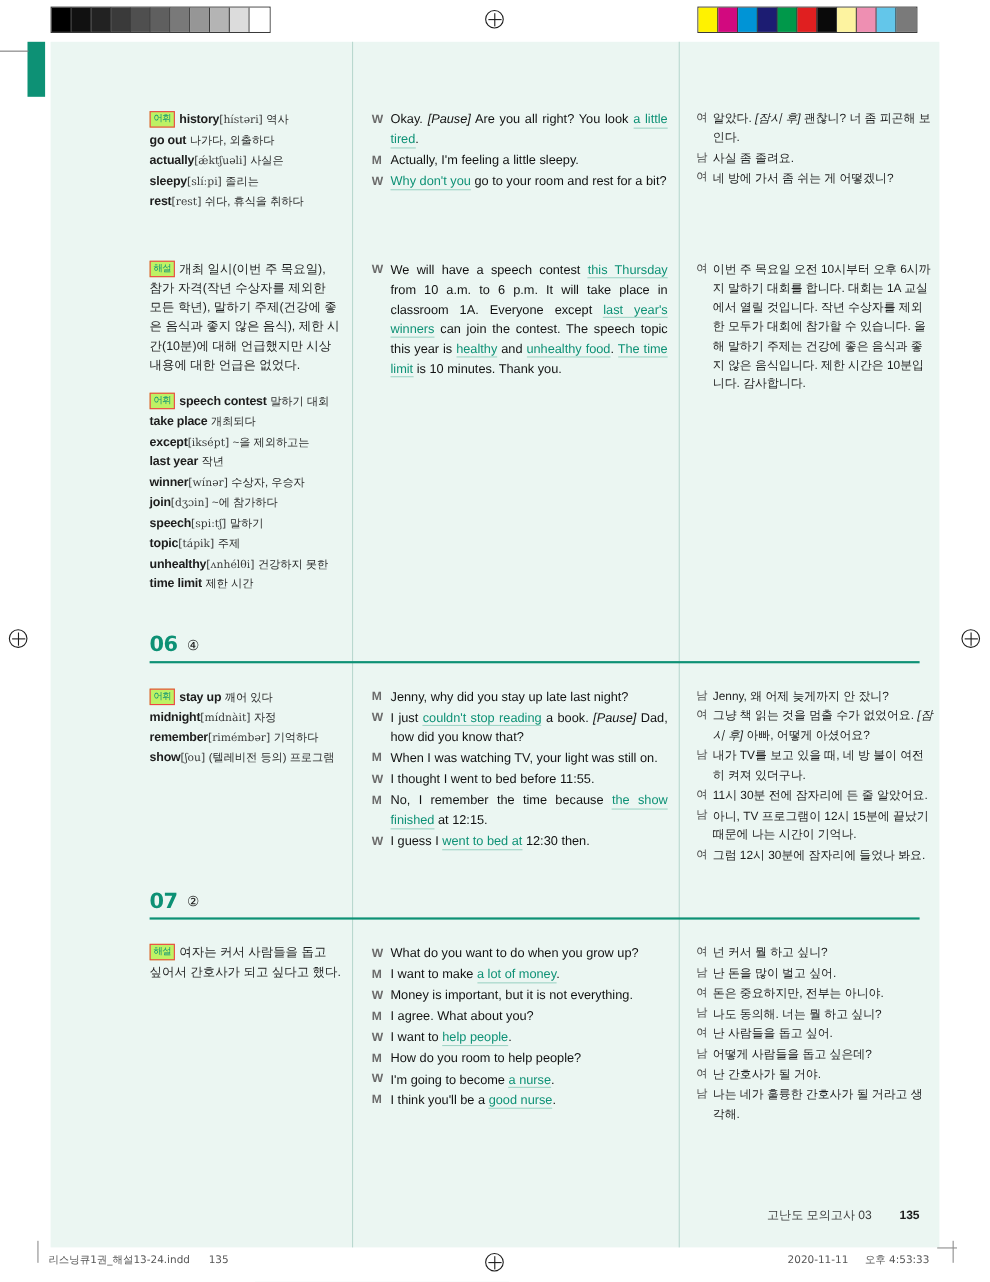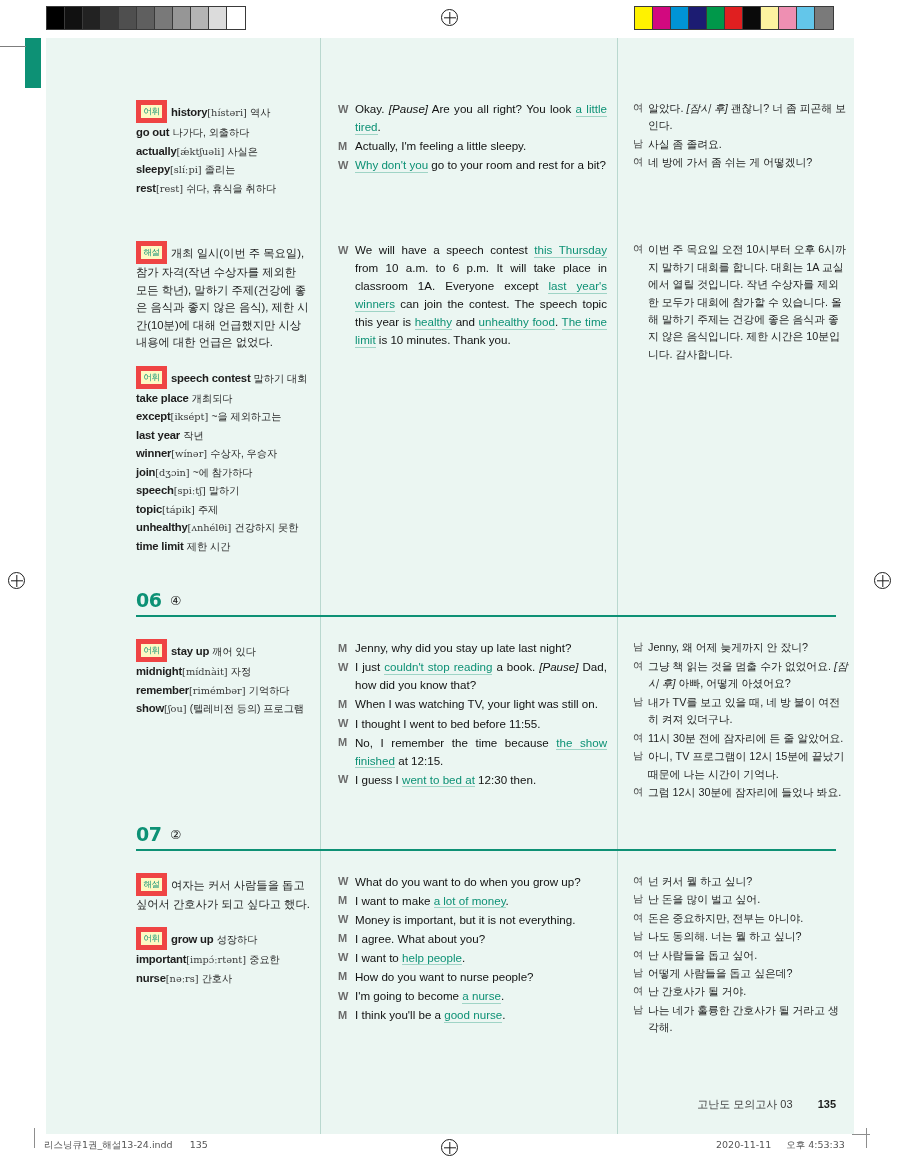--- a/index.html
+++ b/index.html
@@ -183,28 +183,28 @@
   .col-trans {
     width: 237px;
     padding-left: 16px;
     padding-right: 6px;
     box-sizing: border-box;
   }
 
   
   .tag {
     display: inline-block;
-    border: 5px solid #ef4444;
+    border: 1px solid #ef4444;
     color: #0d9175;
     font-size: 8.5px;
     line-height: 1;
     padding: 2px 2.5px 2.5px;
     vertical-align: 2px;
     margin-right: 4px;
-    background: #fef9c3;
+    background: #bef264;
     font-family: "DejaVu Sans", sans-serif;
     letter-spacing: -0.5px;
   }
 
   .note-block {
     font-size: 11.3px;
     line-height: 1.55;
     color: #1d1d1d;
     margin-bottom: 14px;
   }
@@ -475,25 +475,20 @@
       </div>
       <div class="item" style="padding-top: 20px;">
         <div class="qhead">
           <span class="qnum">07</span>
           <span class="qans">②</span>
           <div class="qrule" style="top:26px;left:0;right:18px;"></div>
         </div>
         <div class="cols">
           <div class="col-note">
             <div class="note-block"><span class="tag">해설</span>여자는 커서 사람들을 돕고 싶어서 간호사가 되고 싶다고 했다.</div>
-            <div class="note-block vocab">
-              <span class="vline"><span class="tag">어휘</span><span class="hw">grow up</span> <span class="ko">성장하다</span></span>
-              <span class="vline"><span class="hw">important</span><span class="ipa">[impɔ́ːrtənt]</span> <span class="ko">중요한</span></span>
-              <span class="vline"><span class="hw">nurse</span><span class="ipa">[nəːrs]</span> <span class="ko">간호사</span></span>
-            </div>
           </div>
           <div class="col-script">
             <div class="script">
               <div class="sline">
                 <span class="spk">W</span>
                 <span class="stext">What do you want to do when you grow up?</span>
               </div>
               <div class="sline">
                 <span class="spk">M</span>
                 <span class="stext">I want to make <span class="u">a lot of money</span>.</span>
@@ -505,21 +500,21 @@
               <div class="sline">
                 <span class="spk">M</span>
                 <span class="stext">I agree. What about you?</span>
               </div>
               <div class="sline">
                 <span class="spk">W</span>
                 <span class="stext">I want to <span class="u">help people</span>.</span>
               </div>
               <div class="sline">
                 <span class="spk">M</span>
-                <span class="stext">How do you want to nurse people?</span>
+                <span class="stext">How do you room to help people?</span>
               </div>
               <div class="sline">
                 <span class="spk">W</span>
                 <span class="stext">I'm going to become <span class="u">a nurse</span>.</span>
               </div>
               <div class="sline">
                 <span class="spk">M</span>
                 <span class="stext">I think you'll be a <span class="u">good nurse</span>.</span>
               </div>
             </div>

